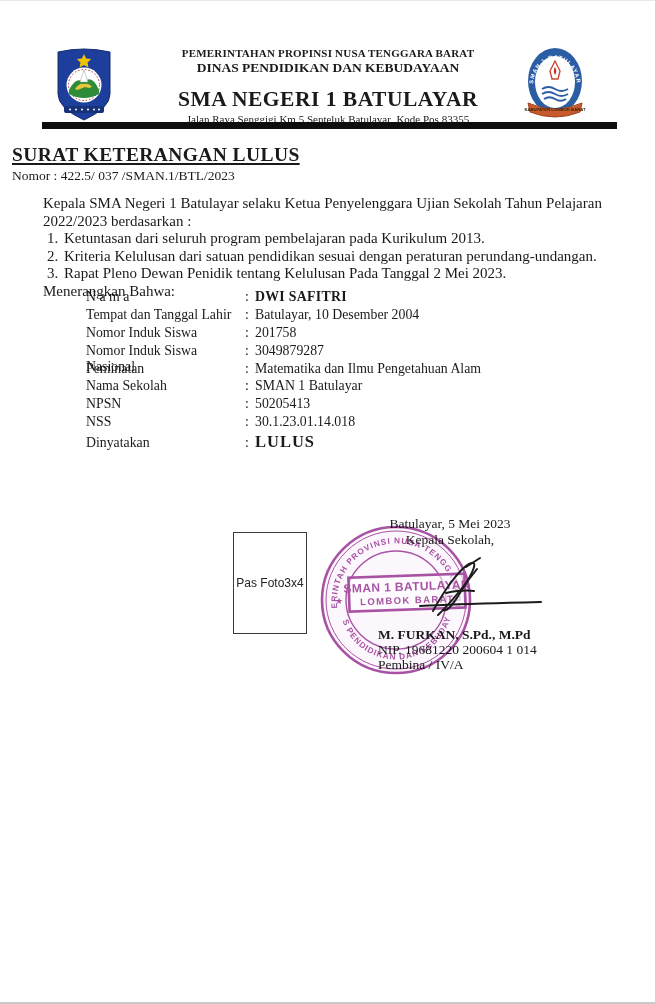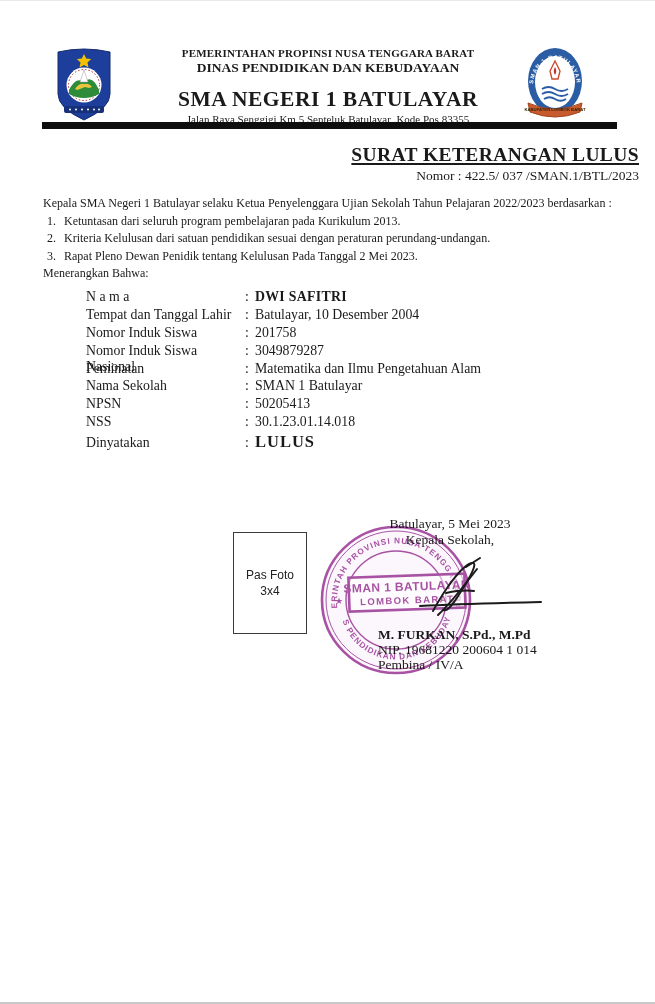--- a/index.html
+++ b/index.html
@@ -13,39 +13,39 @@
   
   .hdr-center { position:absolute; left:118px; top:46px; width:420px; text-align:center; }
   .hdr-l1 { font-size:11px; font-weight:bold; letter-spacing:.2px; }
   .hdr-l2 { font-size:13.5px; font-weight:bold; margin-top:1px; }
   .hdr-school { font-size:21.5px; font-weight:bold; margin-top:11px; letter-spacing:.5px; }
   .hdr-addr { font-size:11px; margin-top:1px; }
   .logo-left { position:absolute; left:56px; top:47px; }
   .logo-right { position:absolute; left:520px; top:44px; }
   .hdr-rule { position:absolute; left:42px; top:121px; width:575px; height:7px; background:#0e0e0e; }
   
-  .title-wrap { position:absolute; left:0; top:143px; width:639px; text-align:right; }
+  .title-wrap { position:absolute; left:12px; top:143px; width:639px; text-align:left; }
   .title-main { display:inline-block; font-size:19.5px; font-weight:bold; letter-spacing:.4px;
     text-decoration:underline; text-decoration-thickness:2px; text-underline-offset:2px; }
   .title-no { font-size:13.5px; margin-top:2px; }
   
-  .body-text { position:absolute; left:43px; top:194px; width:585px; font-size:12px; line-height:17.6px; }
+  .body-text { position:absolute; left:43px; top:194px; width:585px; font-size:15px; line-height:17.6px; }
   .li-row { display:flex; }
   .li-num { width:21px; padding-left:4px; flex:none; }
   
   .fields { position:absolute; left:86px; top:288px; font-size:13.8px; }
   .frow { display:flex; height:17.9px; align-items:baseline; }
   .flabel { width:159px; flex:none; }
   .fcolon { width:10px; flex:none; }
   .fvalue {}
   .fvalue.b { font-weight:bold; letter-spacing:.3px; }
   .fvalue.lulus { font-weight:bold; font-size:16.5px; letter-spacing:1px; }
   
   .photo-box { position:absolute; left:233px; top:531px; width:74px; height:102px;
-    border:1px solid #3a3a3a; display:flex; flex-direction:column; justify-content:center;
+    border:1px solid #3a3a3a; display:flex; flex-direction:row; justify-content:center;
     align-items:center; font-family:"Liberation Sans","DejaVu Sans",sans-serif;
     font-size:12px; color:#222; line-height:16px; }
   .date-block { position:absolute; left:370px; top:515px; width:160px; text-align:center;
     font-size:13.5px; line-height:15.5px; }
   .name-block { position:absolute; left:378px; top:626px; width:190px; 
     font-size:13.5px; line-height:15.2px; }
   .sig-name { font-weight:bold; }
   .stamp-svg { position:absolute; left:318px; top:523px; mix-blend-mode:multiply; opacity:.88; pointer-events:none; }
   .sign-svg { position:absolute; left:400px; top:548px; pointer-events:none; }
 </style>

